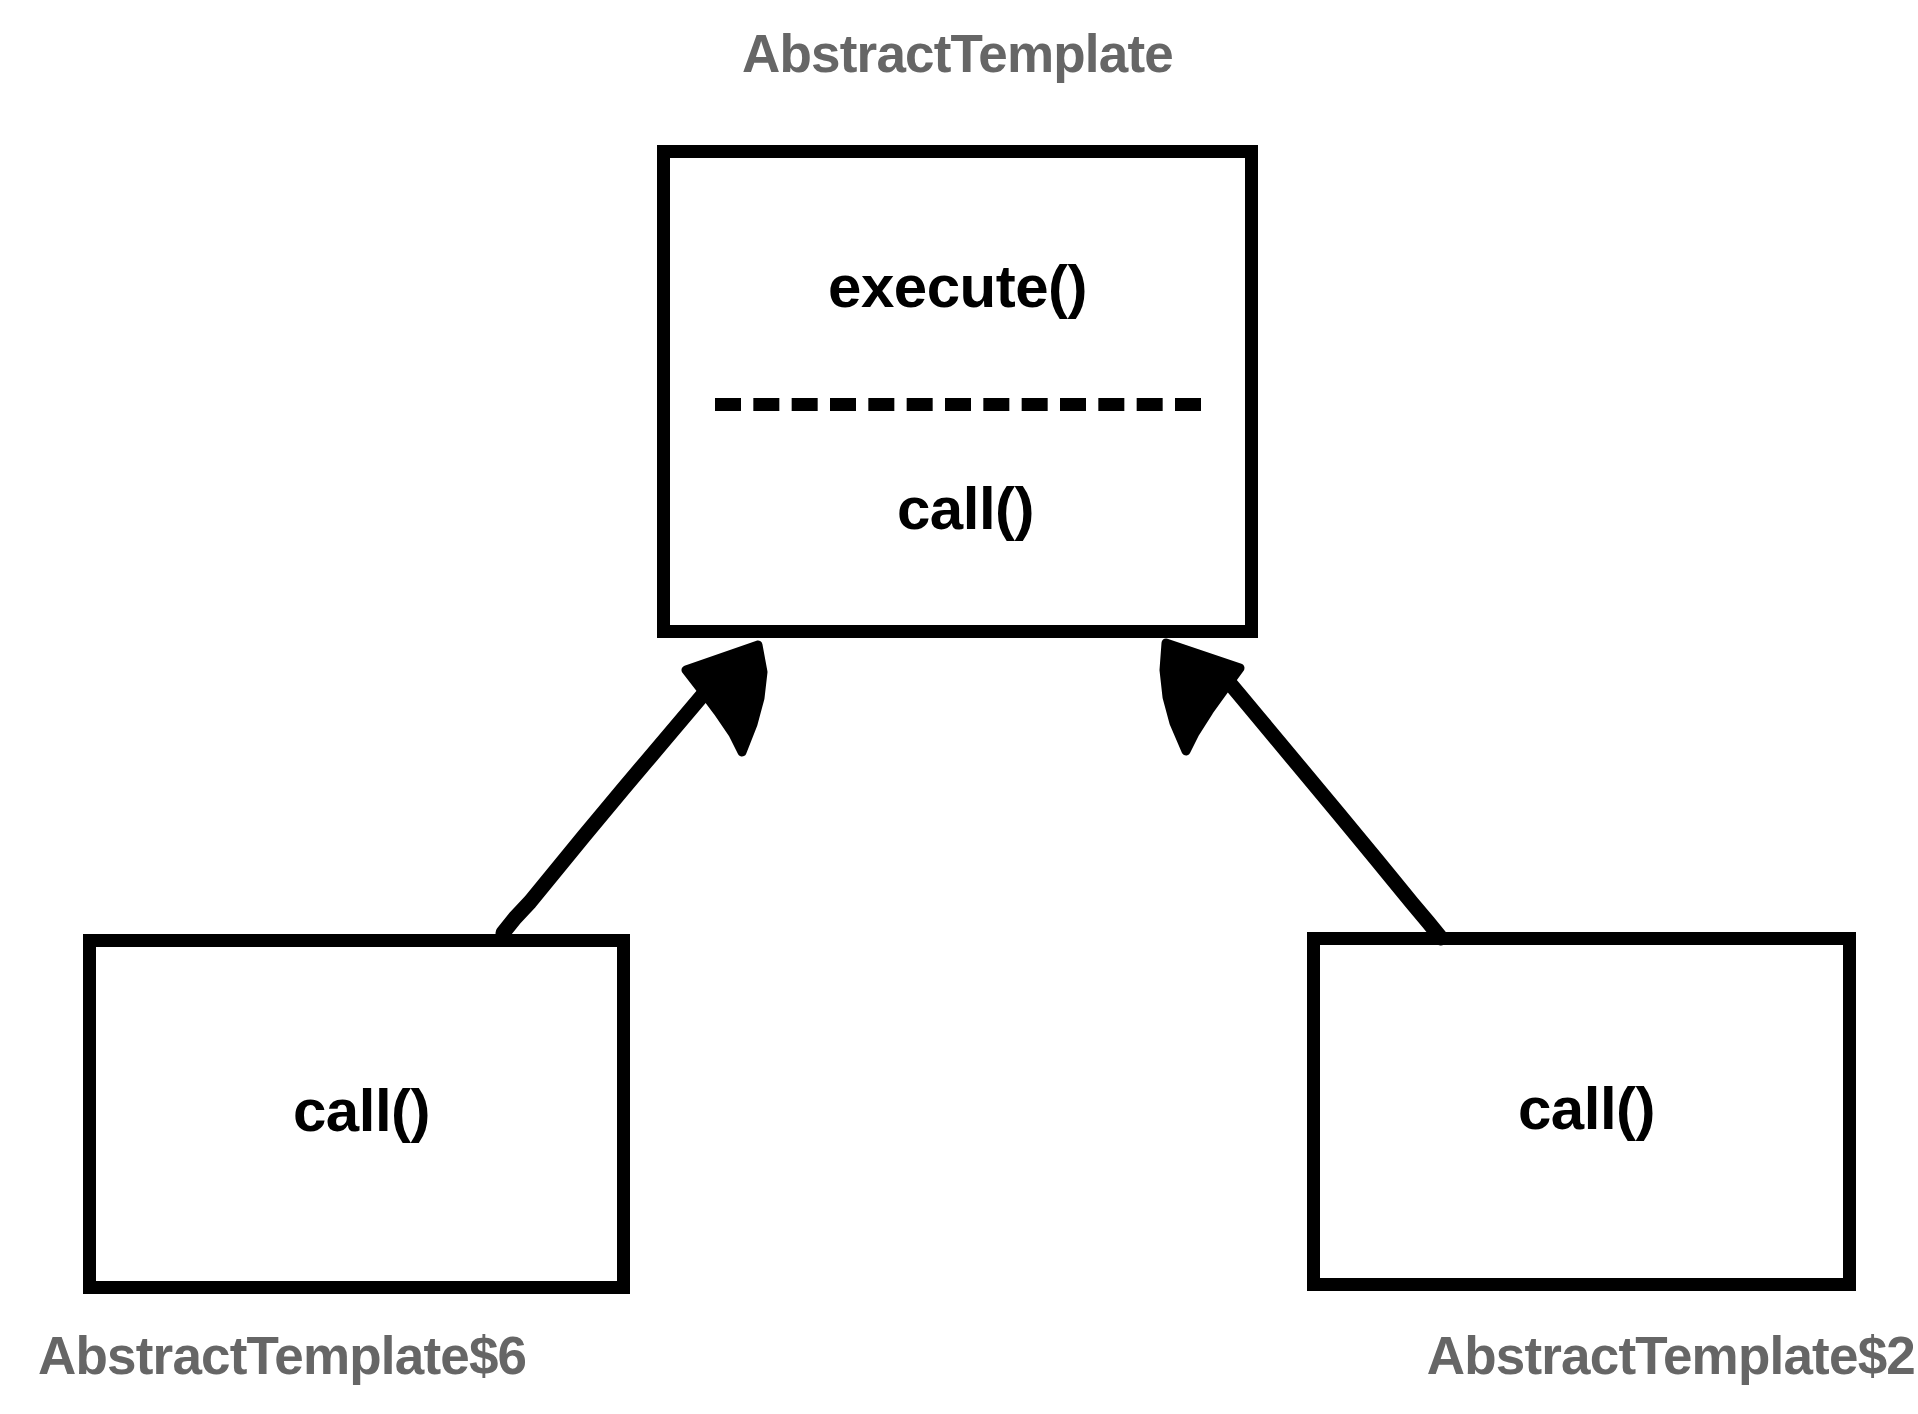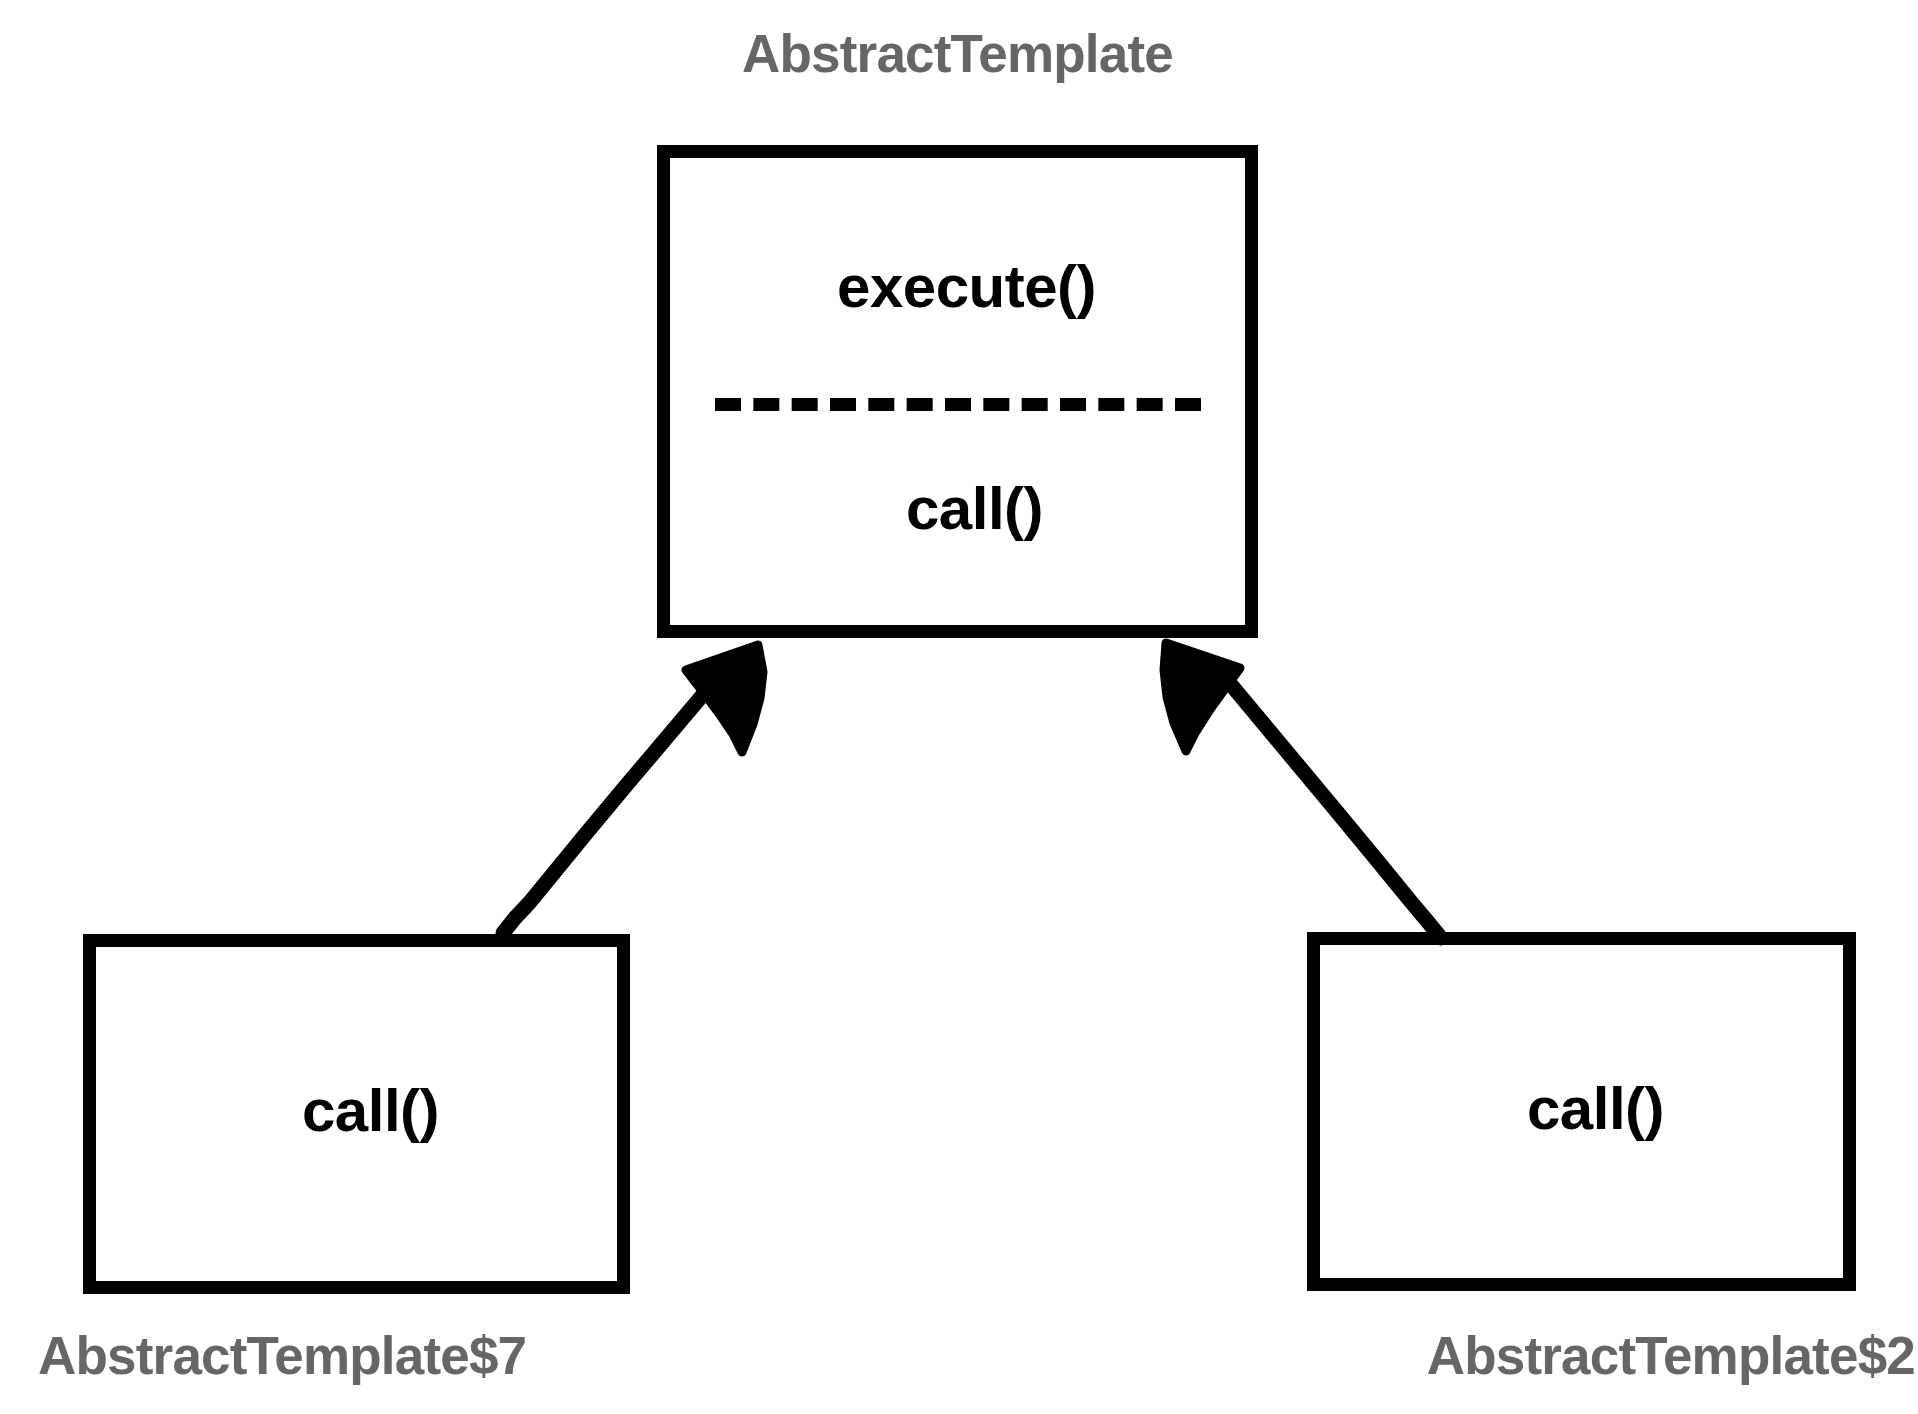--- a/index.html
+++ b/index.html
@@ -41,21 +41,21 @@
     left: 1307px;
     top: 932px;
     width: 549px;
     height: 359px;
   }
 
   
   .member {
     position: absolute;
     width: 100%;
-    left: 9px;
+    left: 0;
     text-align: center;
     color: #000000;
     font-weight: 700;
     letter-spacing: -0.5px;
     white-space: nowrap;
   }
 
   #member-execute {
     top: 96px;
     font-size: 60px;
@@ -132,21 +132,21 @@
 
   <div class="class-box" id="box-abstract-template">
     <div class="member" id="member-execute">execute()</div>
     <div id="separator-abstract"></div>
     <div class="member" id="member-call-abstract">call()</div>
   </div>
 
   <div class="class-box" id="box-template-1">
     <div class="member member-call-sub">call()</div>
   </div>
-  <div class="class-label" id="label-template-1">AbstractTemplate$7</div>
+  <div class="class-label" id="label-template-1">AbstractTemplate$6</div>
 
   <div class="class-box" id="box-template-2">
     <div class="member member-call-sub">call()</div>
   </div>
   <div class="class-label" id="label-template-2">AbstractTemplate$2</div>
 
   <svg id="arrows-layer" viewBox="0 0 1918 1414">
 
     <g>
       <path d="M 503 933 L 515 918 L 530 902 L 548 880 L 566 858 L 584 836

